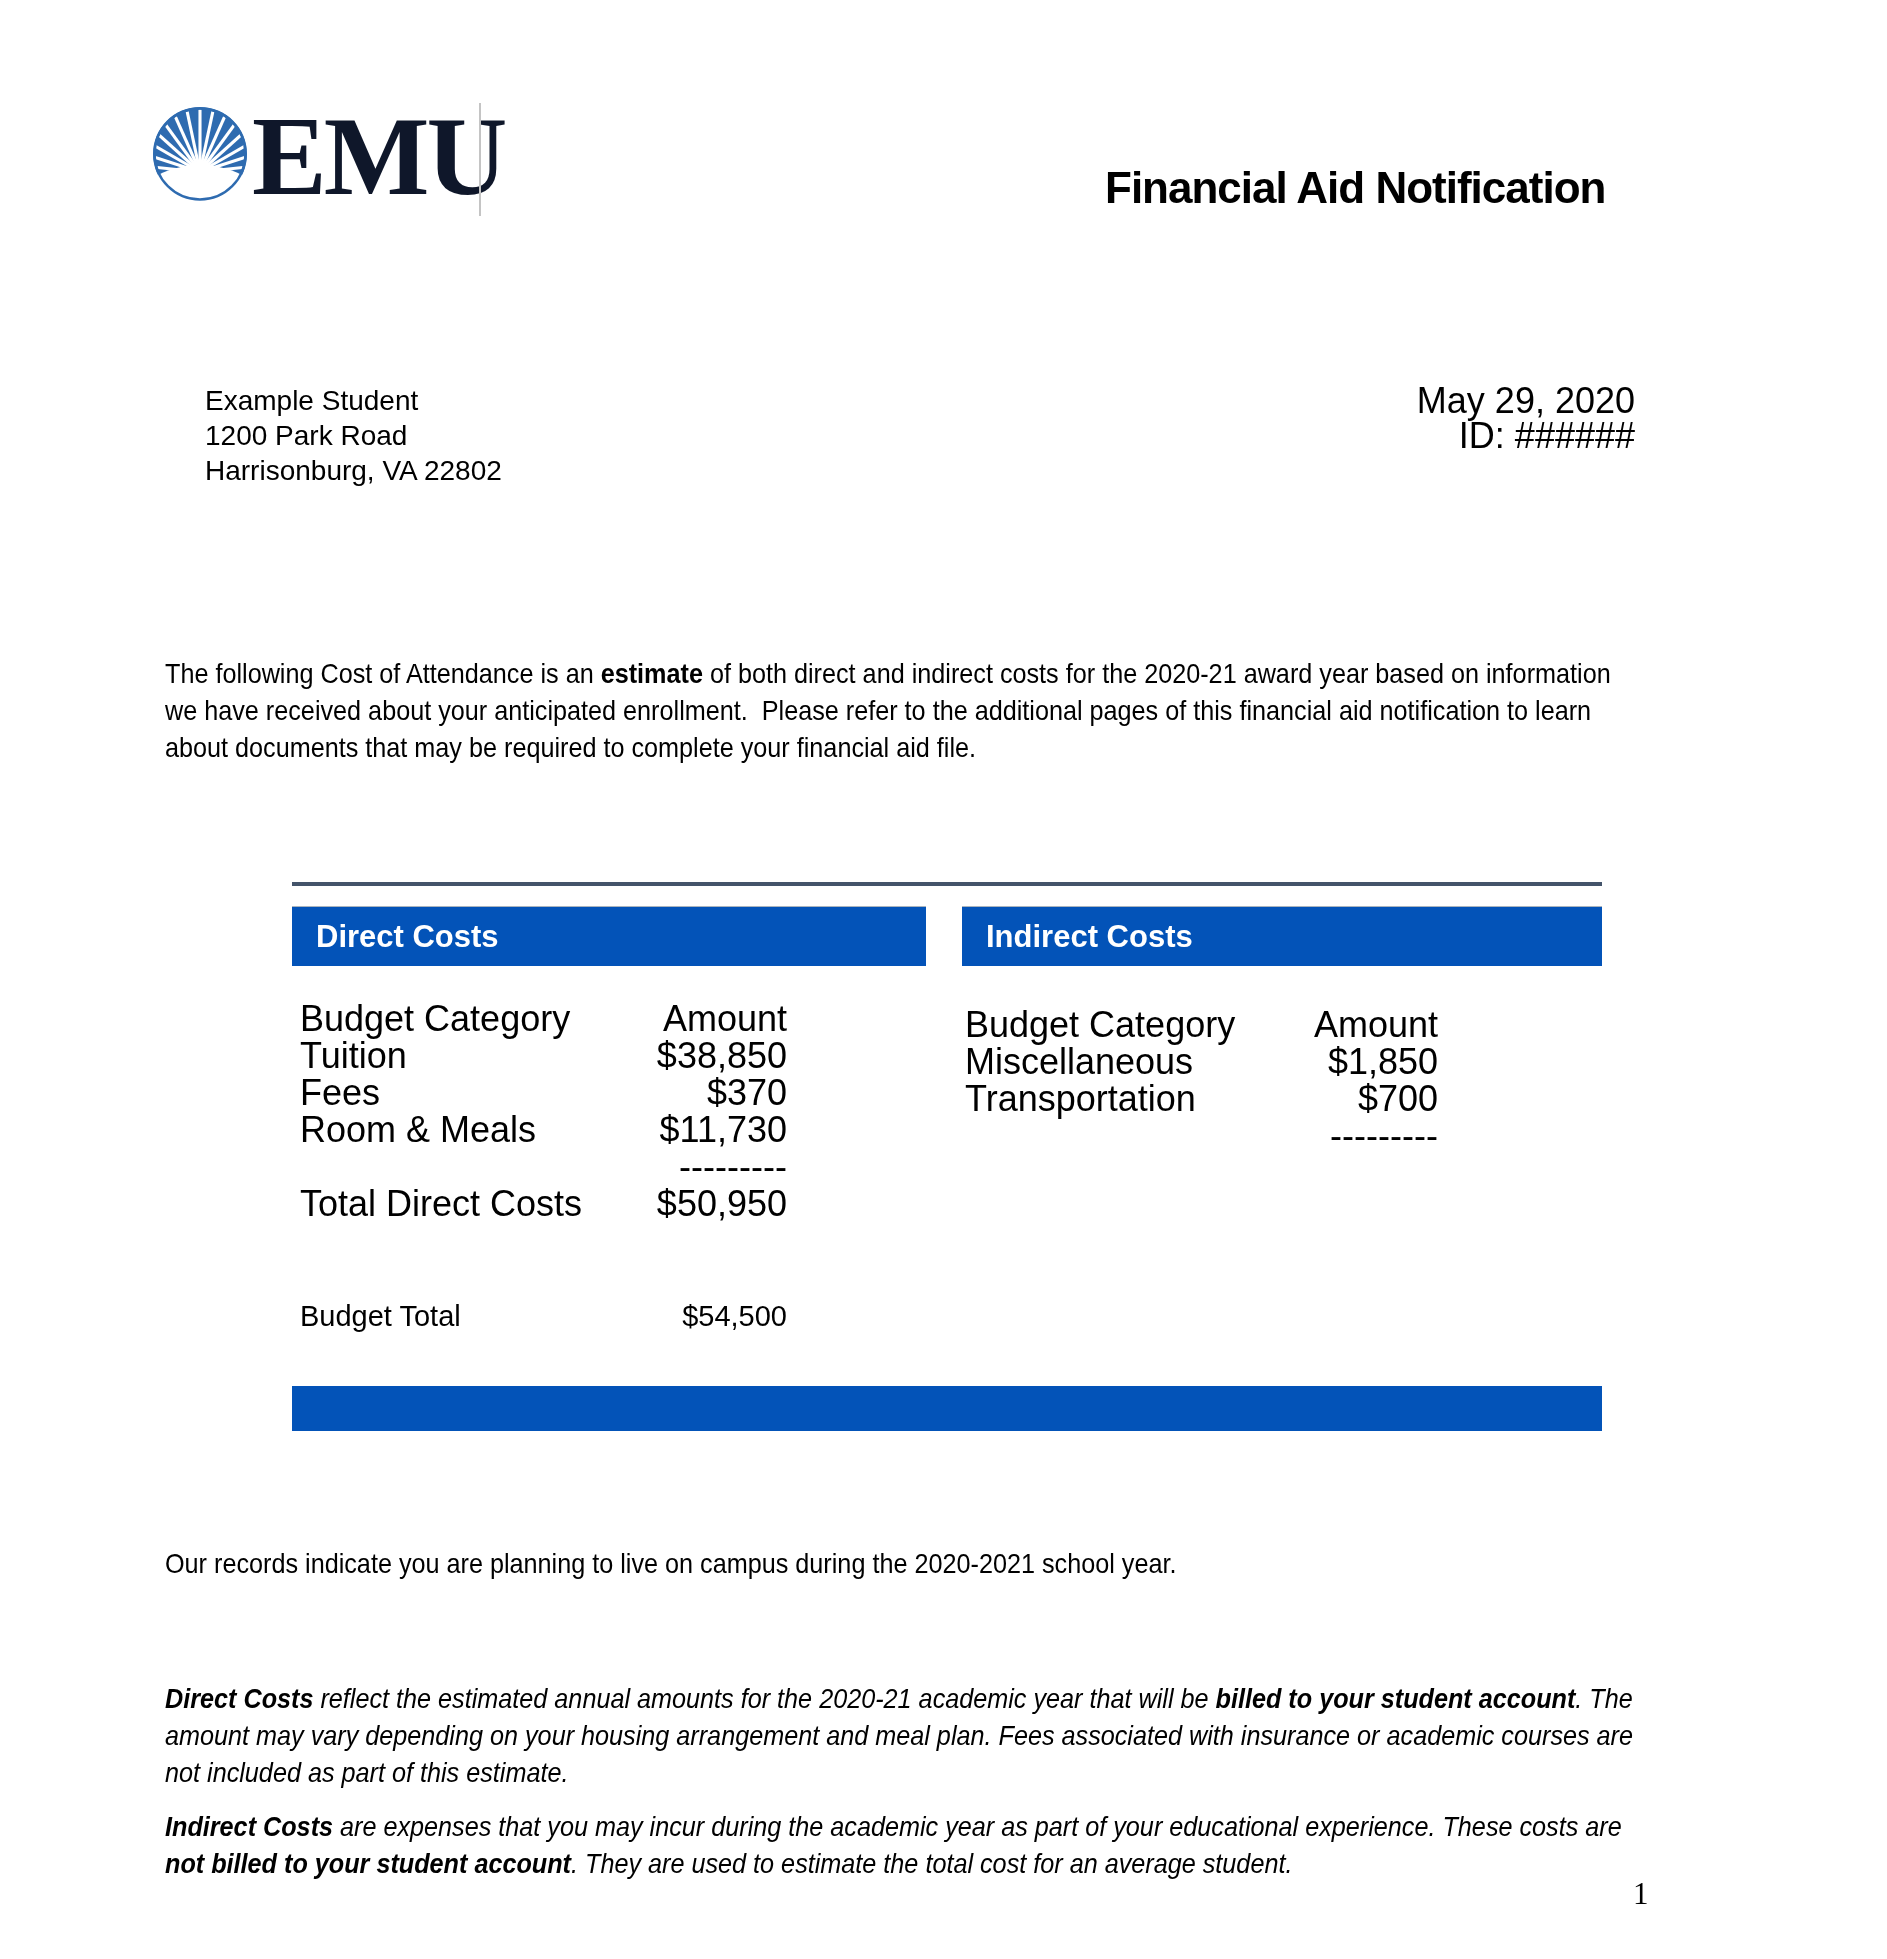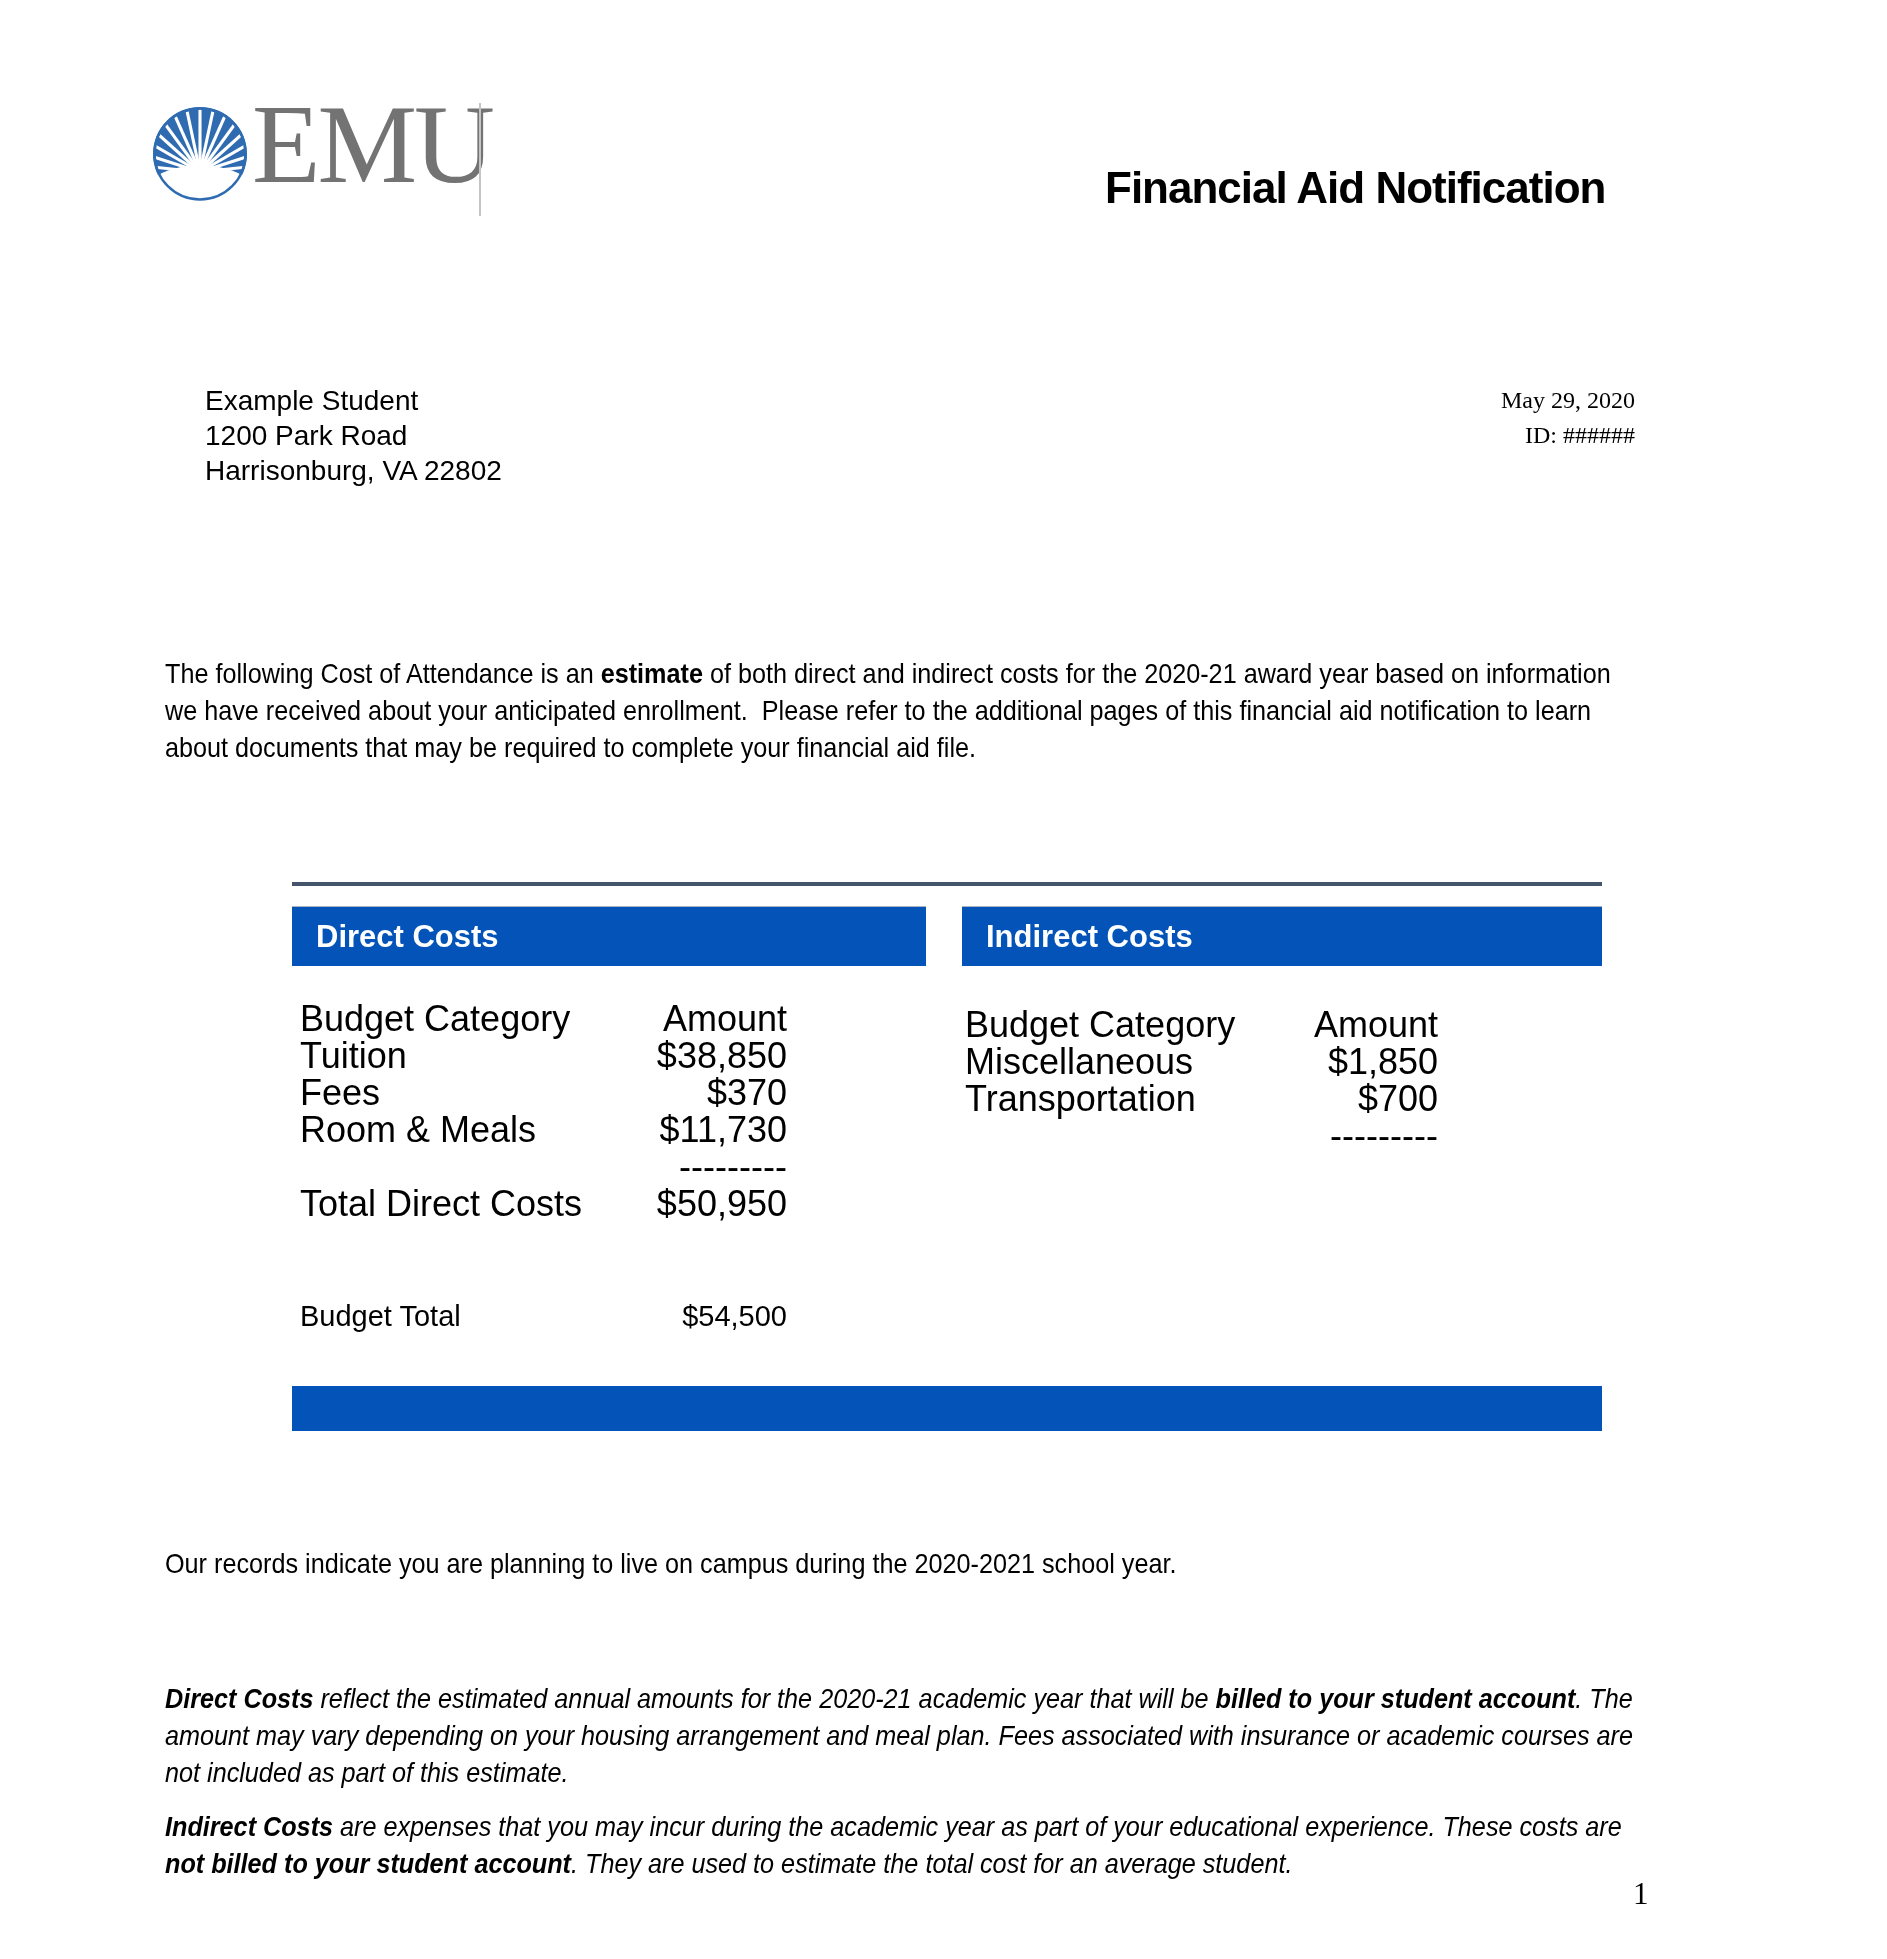--- a/index.html
+++ b/index.html
@@ -4,33 +4,33 @@
 <style>
   html,body{margin:0;padding:0;background:#e8e8e8;}
   .page{
     position:relative;width:1887px;height:1959px;background:#ffffff;
     font-family:"Liberation Sans", sans-serif;color:#000;overflow:hidden;
     margin:0 auto;
   }
   
   .logo{position:absolute;left:150px;top:104px;width:100px;height:100px;}
   .logo-word{
-    position:absolute;left:252px;top:88px;
-    font-family:"Liberation Serif", serif;font-weight:400;
-    font-size:112px;line-height:1;letter-spacing:-3px;color:#737373;
+    position:absolute;left:252px;top:100px;
+    font-family:"Liberation Serif", serif;font-weight:700;
+    font-size:112px;line-height:1;letter-spacing:-3px;color:#0f172a;
   }
   .logo-divider{position:absolute;left:479px;top:103px;width:2px;height:113px;background:#c4c4c4;}
   
   .doc-title{
     position:absolute;left:1105px;top:164px;
     font-size:44px;font-weight:700;letter-spacing:-1px;line-height:1.1;
   }
   
   .recipient{position:absolute;left:205px;top:383px;font-size:28px;line-height:35px;}
-  .meta{position:absolute;right:252px;top:383px;font-size:24px;line-height:35px;text-align:right;font-family:Liberation Serif, serif;}
+  .meta{position:absolute;right:252px;top:383px;font-size:36px;line-height:35px;text-align:right;}
   
   .narrow{
     font-size:28px;line-height:37px;white-space:pre-wrap;
     transform:scaleX(0.9);transform-origin:0 0;width:1645px;
   }
   .intro{position:absolute;left:165px;top:655px;}
   .housing{position:absolute;left:165px;top:1545px;}
   .note{position:absolute;left:165px;font-style:italic;}
   .note1{top:1680px;}
   .note2{top:1808px;}

